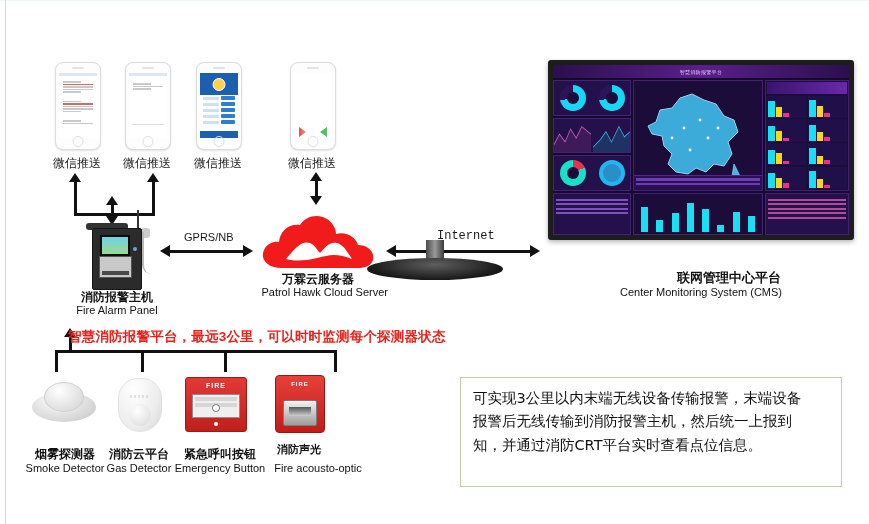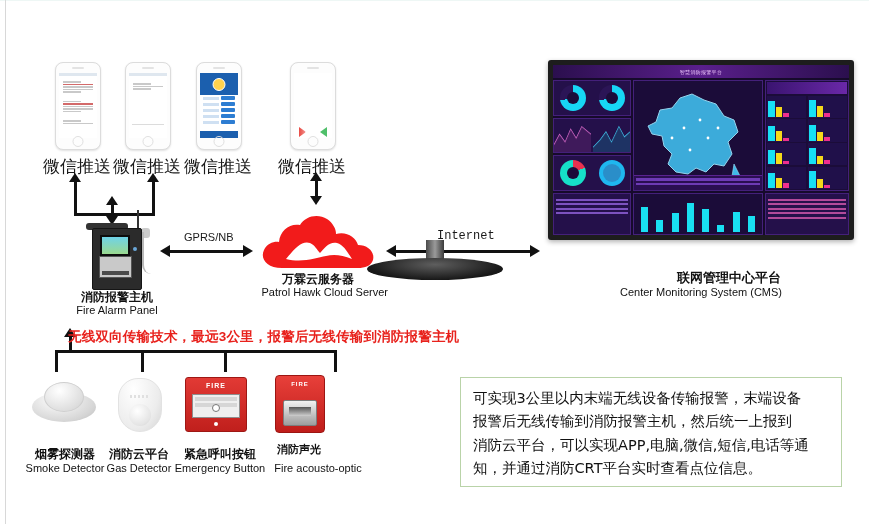--- a/index.html
+++ b/index.html
@@ -41,21 +41,21 @@
   .dk-t2{position:absolute;left:4px;top:10px;width:60%;height:2px;background:rgba(255,255,255,.4);}
   .dk-time{position:absolute;left:0;right:0;top:26px;text-align:center;color:#fff;
            font-size:9px;letter-spacing:.5px;opacity:.92;}
   .dk-dot{position:absolute;left:50%;top:52px;transform:translateX(-50%);
           width:15px;height:15px;border-radius:50%;background:#fff;box-shadow:0 0 7px 3px rgba(255,255,255,.6);}
   .dk-red{position:absolute;left:5px;top:54px;width:0;height:0;
           border-top:5px solid transparent;border-bottom:5px solid transparent;border-left:7px solid #e8413a;}
   .dk-grn{position:absolute;right:5px;top:54px;width:0;height:0;
           border-top:5px solid transparent;border-bottom:5px solid transparent;border-right:7px solid #4fbf6a;}
 
-  .cap{position:absolute;text-align:center;font-size:17px;color:#1a1a1a;white-space:nowrap;}
+  .cap{position:absolute;text-align:center;font-size:12px;color:#1a1a1a;white-space:nowrap;}
   .cap-cn{font-weight:700;font-size:12px;color:#111;line-height:1.25;}
   .cap-en{font-size:11px;color:#111;line-height:1.25;}
 
   
   .ln{position:absolute;background:#111;}
   .ln-v{width:3px;}
   .ln-h{height:3px;}
   .ar-up{position:absolute;width:0;height:0;border-left:6px solid transparent;
          border-right:6px solid transparent;border-bottom:9px solid #111;}
   .ar-dn{position:absolute;width:0;height:0;border-left:6px solid transparent;
@@ -438,21 +438,21 @@
       </div>
     </div>
   </div>
   <div class="mstand"></div>
   <div class="mbase"></div>
   <div class="cap cap-cn" style="left:621px;top:270px;width:160px;font-size:13px;text-align:right;">联网管理中心平台</div>
   <div class="cap cap-en" style="left:601px;top:286px;width:200px;">Center Monitoring System (CMS)</div>
 
   <div class="ar-up" style="left:64px;top:328px;"></div>
   <div class="ln ln-v" style="left:68.5px;top:336px;height:14px;"></div>
-  <div class="redline">无线双向传输技术，最远3公里，报警后无线传输到消防报警主机</div>
+  <div class="redline">智慧消防报警平台，最远3公里，可以时时监测每个探测器状态</div>
 
   <div class="ln ln-h" style="left:55px;top:350px;width:282px;"></div>
   <div class="ln ln-v" style="left:55px;top:350px;height:22px;"></div>
   <div class="ln ln-v" style="left:141px;top:350px;height:22px;"></div>
   <div class="ln ln-v" style="left:224px;top:350px;height:22px;"></div>
   <div class="ln ln-v" style="left:334px;top:350px;height:22px;"></div>
 
   <div class="smoke">
     <div class="body"></div>
       <div class="top"></div>
@@ -482,17 +482,16 @@
   <div class="sirn">
     <div class="fire">FIRE</div>
     <div class="horn"></div>
   </div>
   <div class="cap cap-cn" style="left:267px;top:443px;width:64px;font-size:11px;">消防声光</div>
   <div class="cap cap-en" style="left:262px;top:462px;width:112px;">Fire acousto-optic</div>
 
   <div class="greenbox">
     <p>可实现3公里以内末端无线设备传输报警，末端设备</p>
     <p>报警后无线传输到消防报警主机，然后统一上报到</p>
-    <p>消防云平台，可以实现APP,电脑,微信,短信,电话等通</p>
     <p>知，并通过消防CRT平台实时查看点位信息。</p>
   </div>
 
 </div>
 
 </body></html>

